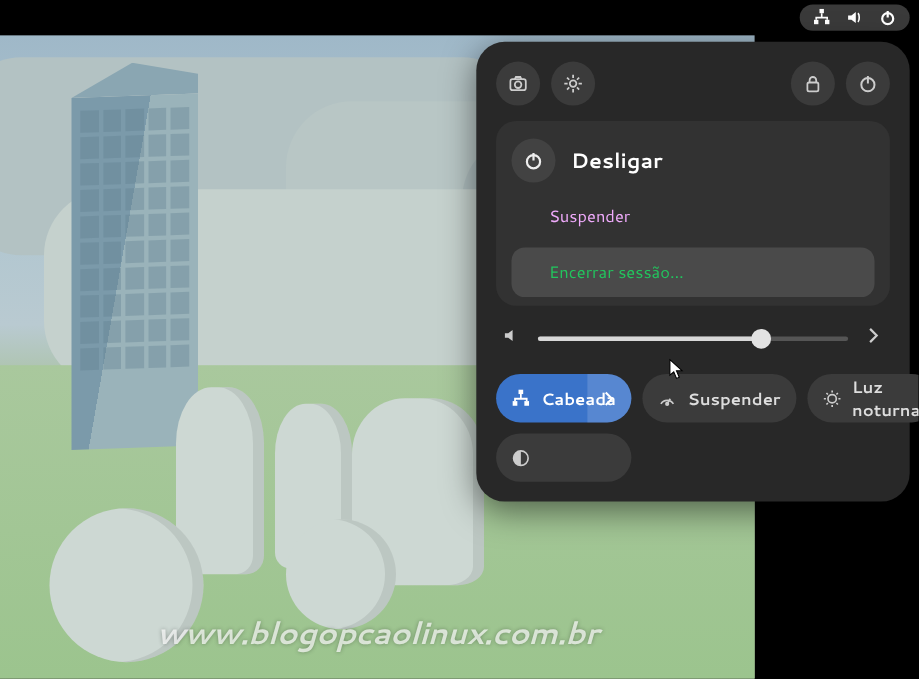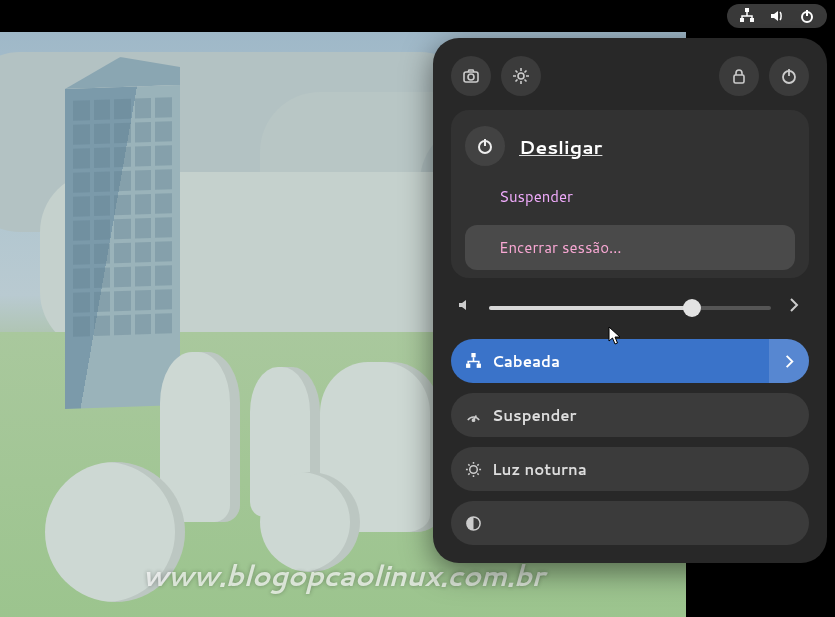--- a/index.html
+++ b/index.html
@@ -151,21 +151,20 @@
     background: #323232;
     border-radius: 18px;
     padding: 14px 14px 8px 14px;
     margin-bottom: 18px;
   }
   .section-header {
     display: flex;
     align-items: center;
     gap: 14px;
     padding: 2px 0 10px 0;
-    text-decoration: underline;
   }
   .section-header .circle.big {
     width: 40px; height: 40px;
     background: #424242;
   }
   .section-title {
     font-size: 19px;
     font-weight: 700;
     color: #fff;
   }
@@ -176,21 +175,21 @@
     border-radius: 10px;
   }
   .menu-sep {
     height: 8px;
   }
   .menu-item.hovered2 {
     background: #4a4a4a;
     border-radius: 12px;
     padding: 12px 0 12px 34px;
     font-size: 15px;
-    color: #f9a8d4;
+    color: #22c55e;
   }
   
   .vol-row {
     display:flex;
     align-items:center;
     gap: 14px;
     padding: 0 6px;
     margin-bottom: 20px;
   }
   .vol-row svg { width:18px; height:18px; flex-shrink:0; }
@@ -209,21 +208,21 @@
   .slider-thumb {
     position:absolute; top:50%;
     width:18px; height:18px;
     background:#e2e2e2;
     border-radius:50%;
     transform: translate(-50%, -50%);
   }
   
   .pill-grid {
     display:grid;
-    grid-template-columns: 1fr;
+    grid-template-columns: 1fr 1fr 1fr;
     gap: 10px;
   }
   .pill {
     background: #3b3b3b;
     border-radius: 24px;
     height: 44px;
     display:flex;
     align-items:center;
     padding: 0 14px;
     gap: 10px;

